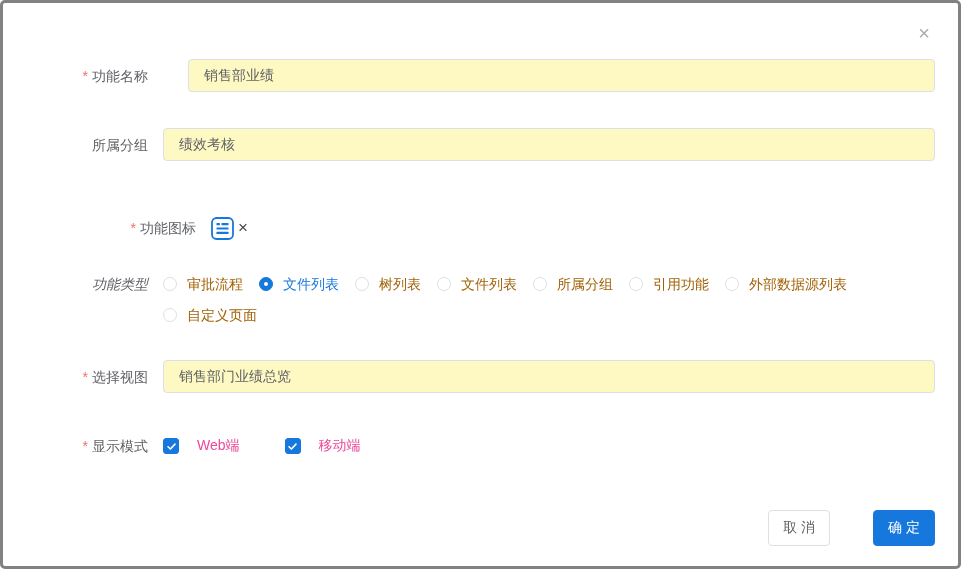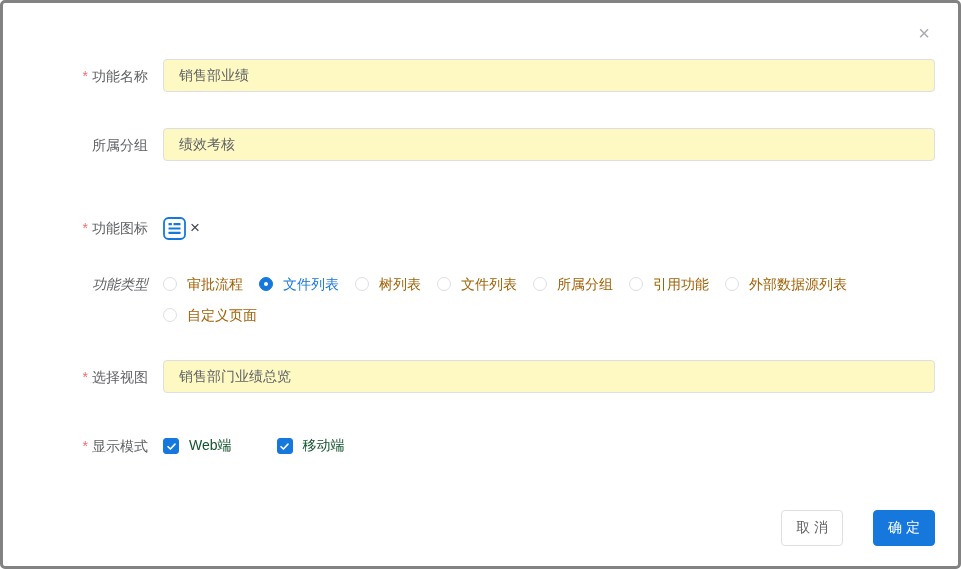--- a/index.html
+++ b/index.html
@@ -60,23 +60,23 @@
     height: 33px;
     border: 1px solid #dcdfe6;
     border-radius: 4px;
     padding: 4px 15px;
     font-size: 14px;
     color: #606266;
     background: #fef9c3;
     outline: none;
     font-family: inherit;
   }
-  .row-name   { margin-bottom: 34px; }
+  .row-name   { margin-bottom: 34px; gap: 25px; }
   .row-group  { margin-bottom: 52px; }
-  .row-icon   { margin-bottom: 31px; }
+  .row-icon   { margin-bottom: 31px; padding-left: 48px; }
   .row-icon .row-label { line-height: 26px; }
   .row-type   { margin-bottom: 33px; }
   .row-type .row-label { line-height: 24px; font-style: italic; }
   .row-view   { margin-bottom: 41px; }
   .row-mode .row-label { line-height: 20px; }
 
   
   .icon-picker { display: flex; align-items: center; height: 26px; }
   .icon-box { display: inline-flex; cursor: pointer; }
   .icon-remove {
@@ -121,42 +121,43 @@
   }
   .radio-item.checked { color: #1678dd; }
 
   
   .checkbox-group { display: flex; align-items: center; height: 20px; }
   .checkbox-item {
     display: inline-flex;
     align-items: center;
     margin-right: 45px;
     cursor: pointer;
-    color: #14532d;
+    color: #ec4899;
+    gap: 8px;
   }
   .checkbox-box {
     width: 16px; height: 16px;
     border-radius: 3px;
     background: #1678dd;
     border: 1px solid #1678dd;
     margin-right: 10px;
     display: inline-flex;
     align-items: center;
     justify-content: center;
     flex-shrink: 0;
   }
 
   
   .footer {
     position: absolute;
     right: 23px;
     bottom: 20px;
     display: flex;
     align-items: center;
-    gap: 30px;
+    gap: 43px;
   }
   .btn {
     min-width: 60px;
     height: 36px;
     padding: 0 14px;
     border-radius: 4px;
     font-size: 14px;
     font-family: inherit;
     cursor: pointer;
     white-space: nowrap;

